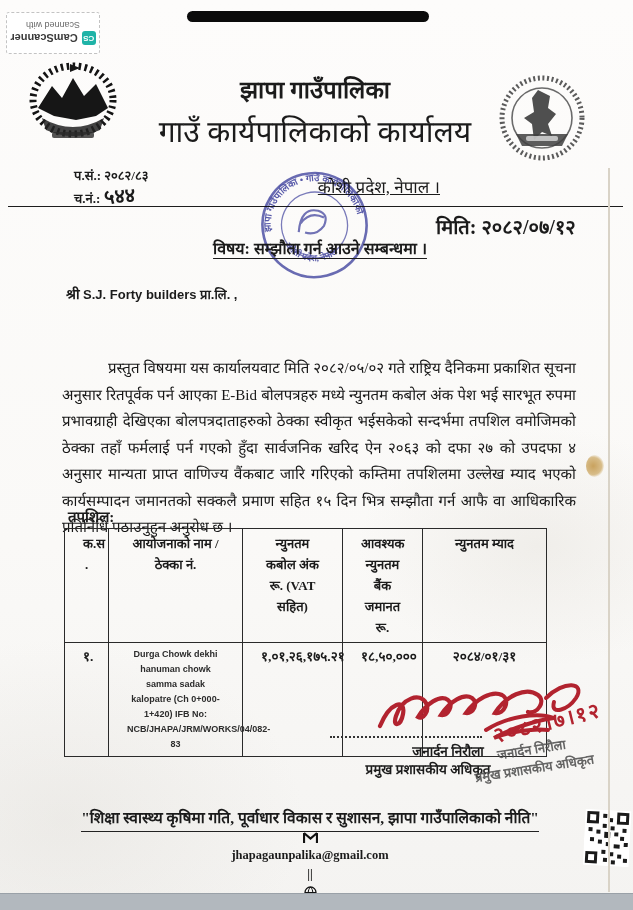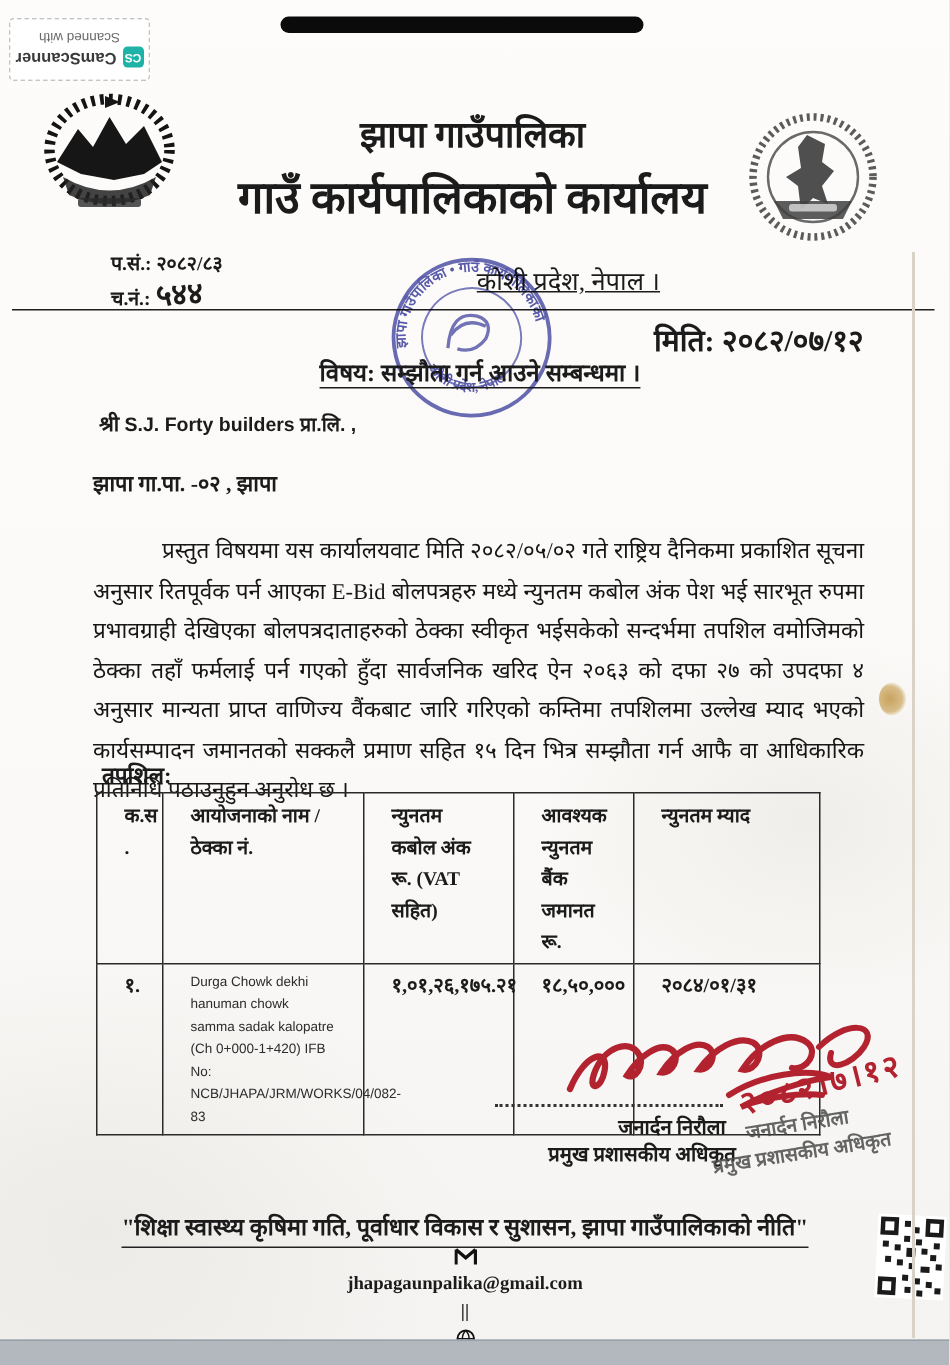--- a/index.html
+++ b/index.html
@@ -27,50 +27,50 @@
     display:flex;align-items:center;justify-content:center;}
   .cs-name{font-size:11px;font-weight:bold;color:#3a3a3a;}
   .cs-sub{font-size:9px;color:#6a6a6a;}
 
   .redaction{position:absolute;left:187px;top:11px;width:242px;height:11px;border-radius:6px;background:#0b0b0b;}
 
   
   .emblem-left{position:absolute;left:26px;top:56px;}
   .emblem-right{position:absolute;left:498px;top:74px;}
   .title-1{position:absolute;left:140px;top:72px;width:350px;text-align:center;font-size:24px;font-weight:bold;}
-  .title-2{position:absolute;left:110px;top:110px;width:410px;text-align:center;font-size:30px;font-weight:bold;}
+  .title-2{position:absolute;left:110px;top:110px;width:410px;text-align:center;font-size:30px;font-weight:normal;}
   .addr-1{position:absolute;left:190px;top:155px;width:250px;text-align:center;font-size:15px;font-weight:bold;}
   .addr-2{position:absolute;left:190px;top:175px;width:250px;text-align:right;font-size:17px;text-decoration:underline;}
 
   .refs{position:absolute;left:74px;top:166px;font-size:13px;font-weight:bold;line-height:20px;}
   .dispatch-hand{font-family:"DejaVu Serif",serif;font-size:20px;display:inline-block;transform:rotate(-4deg);}
 
   .rule{position:absolute;left:8px;right:10px;top:206px;border-top:1.6px solid #1d1d1d;}
   .date-line{position:absolute;left:436px;top:213px;font-size:20px;font-weight:bold;}
   .subject{position:absolute;left:140px;top:237px;width:360px;text-align:center;font-size:16px;font-weight:bold;
     text-decoration:underline;text-underline-offset:4px;}
 
   
   .stamp{position:absolute;left:256px;top:166px;transform:rotate(-14deg);opacity:.85;mix-blend-mode:multiply;}
 
-  .addressee{position:absolute;left:66px;top:272px;font-size:14px;font-weight:bold;}
+  .addressee{position:absolute;left:66px;top:284px;font-size:14px;font-weight:bold;}
   .addressee .latin{font-family:"Liberation Sans","DejaVu Sans",sans-serif;font-size:13px;}
   .addr-line2{position:absolute;left:62px;top:311px;font-size:14.5px;font-weight:bold;}
 
   .body-par{position:absolute;left:62px;top:340px;width:514px;font-size:15px;line-height:26.5px;
     text-align:justify;text-align-last:left;text-indent:46px;color:#161616;}
 
   .tapasil{position:absolute;left:68px;top:506px;font-size:15px;font-weight:bold;text-underline-offset:3px;}
 
   
   .dtable{position:absolute;left:64px;top:528px;border-collapse:collapse;table-layout:fixed;width:482px;}
-  .dtable th,.dtable td{border:1.6px solid #2a2a2a;vertical-align:top;padding:4px 18px;text-align:left;}
+  .dtable th,.dtable td{border:1.6px solid #2a2a2a;vertical-align:top;padding:4px 18px;text-align:center;}
   .dtable th{font-size:13px;font-weight:bold;line-height:21px;height:62px;}
   .dtable td{font-size:13.5px;font-weight:bold;height:92px;}
-  .dtable td.project{font-family:"Liberation Sans","DejaVu Sans",sans-serif;font-size:9px;font-weight:normal;line-height:15px;color:#2c2c2c;}
+  .dtable td.project{font-family:"Liberation Sans","DejaVu Sans",sans-serif;font-size:9px;font-weight:bold;line-height:15px;color:#2c2c2c;}
   .c1{width:44px}.c2{width:134px}.c3{width:100px}.c4{width:80px}.c5{width:124px}
 
   
   .sig-svg{position:absolute;left:368px;top:668px;}
   .sig-date{position:absolute;left:492px;top:708px;font-size:21px;font-weight:bold;color:#b2232f;
     transform:rotate(-14deg);letter-spacing:2px;}
   .sig-dotline{position:absolute;left:330px;top:736px;width:152px;border-bottom:2px dotted #333;}
   .sig-name{position:absolute;left:358px;top:742px;width:180px;text-align:center;font-size:13.5px;font-weight:bold;}
   .sig-desig{position:absolute;left:318px;top:760px;width:220px;text-align:center;font-size:13.5px;font-weight:bold;}
   .sig-stamp{position:absolute;left:428px;top:740px;width:210px;transform:rotate(-9deg);color:#4b4b4b;
@@ -158,21 +158,20 @@
     <span>मिति:</span>
     <span>२०८२/०७/१२</span>
   </div>
 
   <div class="subject">विषय: सम्झौता गर्न आउने सम्बन्धमा ।</div>
 
   <div class="addressee">
     <span>श्री</span>
     <span class="latin">S.J. Forty builders प्रा.लि. ,</span>
   </div>
-  <div class="addr-line2">झापा गा.पा. -०२ , झापा</div>
 
   <p class="body-par">प्रस्तुत विषयमा यस कार्यालयवाट मिति २०८२/०५/०२ गते राष्ट्रिय दैनिकमा प्रकाशित सूचना अनुसार रितपूर्वक पर्न आएका E-Bid बोलपत्रहरु मध्ये न्युनतम कबोल अंक पेश भई सारभूत रुपमा प्रभावग्राही देखिएका बोलपत्रदाताहरुको ठेक्का स्वीकृत भईसकेको सन्दर्भमा तपशिल वमोजिमको ठेक्का तहाँ फर्मलाई पर्न गएको हुँदा सार्वजनिक खरिद ऐन २०६३ को दफा २७ को उपदफा ४ अनुसार मान्यता प्राप्त वाणिज्य वैंकबाट जारि गरिएको कम्तिमा तपशिलमा उल्लेख म्याद भएको कार्यसम्पादन जमानतको सक्कलै प्रमाण सहित १५ दिन भित्र सम्झौता गर्न आफै वा आधिकारिक प्रतिनिधि पठाउनुहुन अनुरोध छ ।</p>
 
   <div class="tapasil">तपशिल:</div>
 
   <table class="dtable">
     <colgroup>
       <col class="c1">
         <col class="c2">
         <col class="c3">

